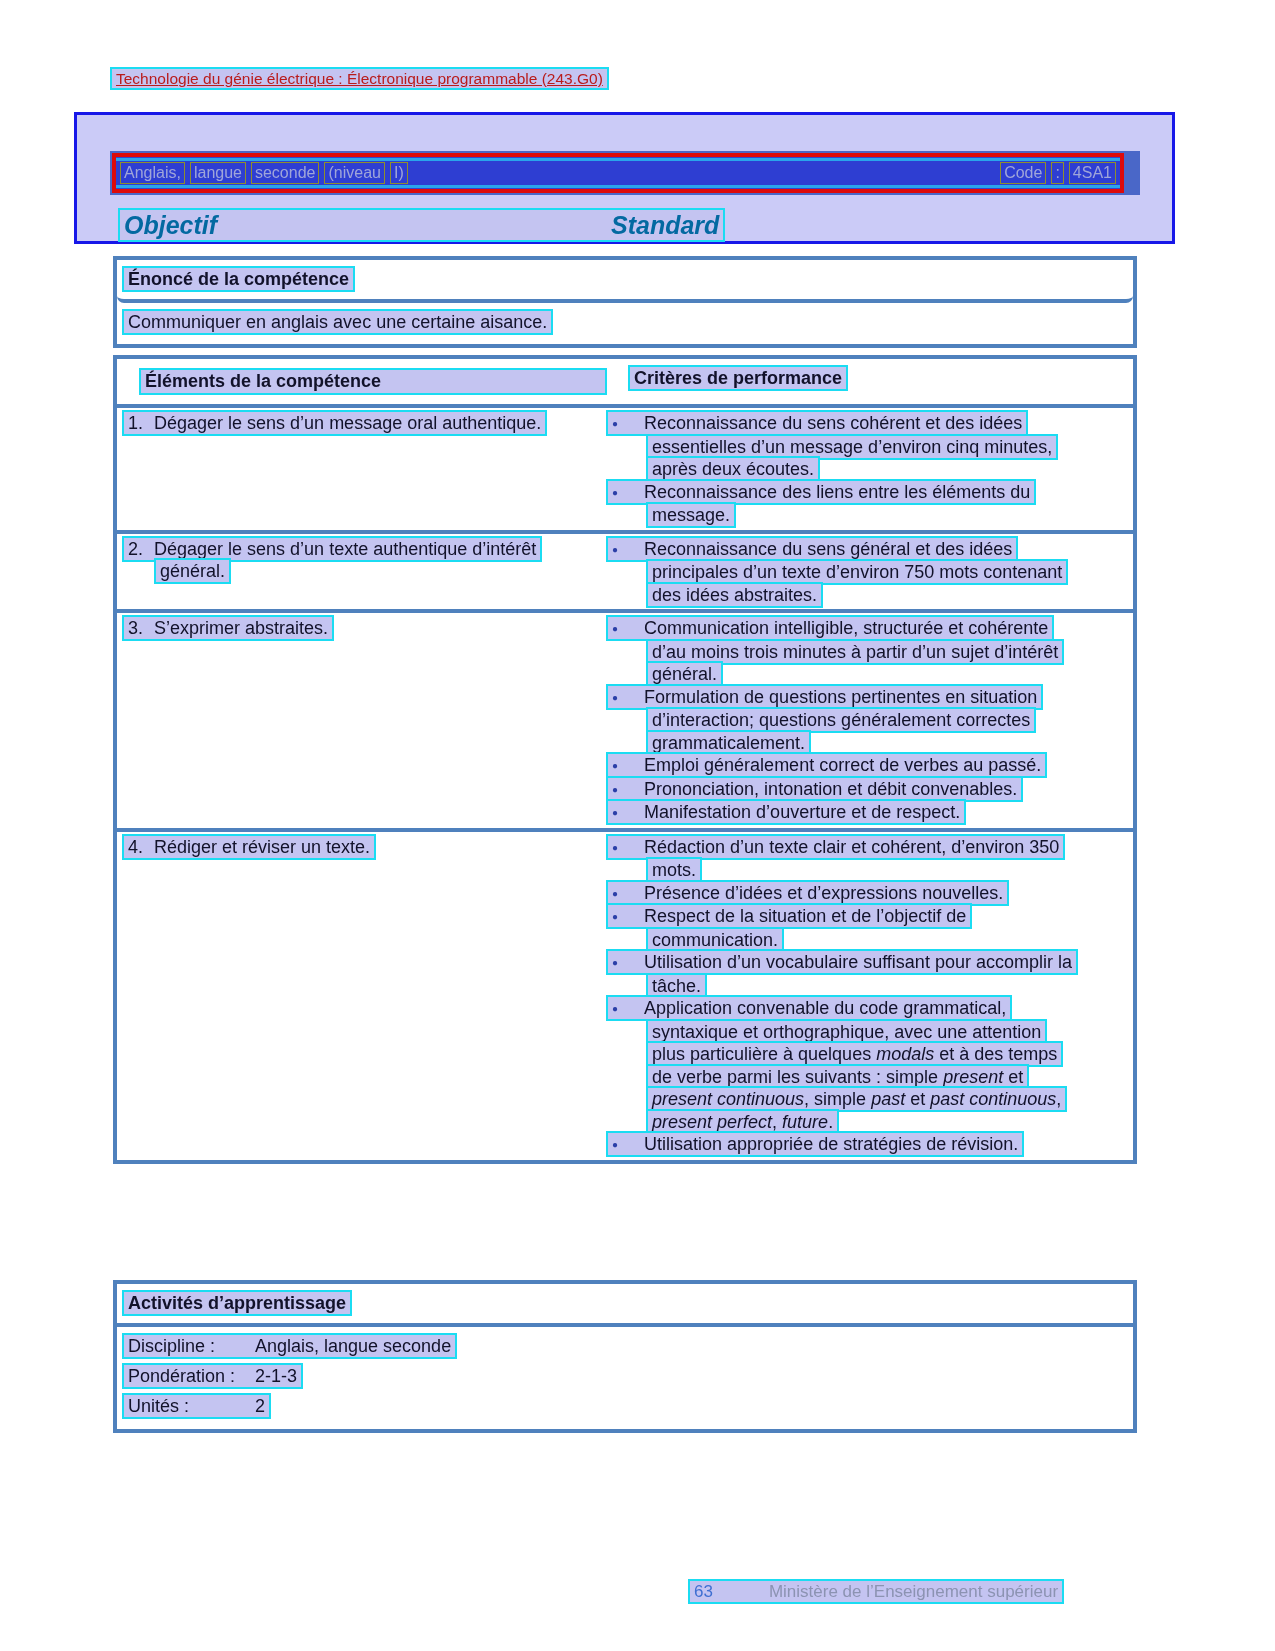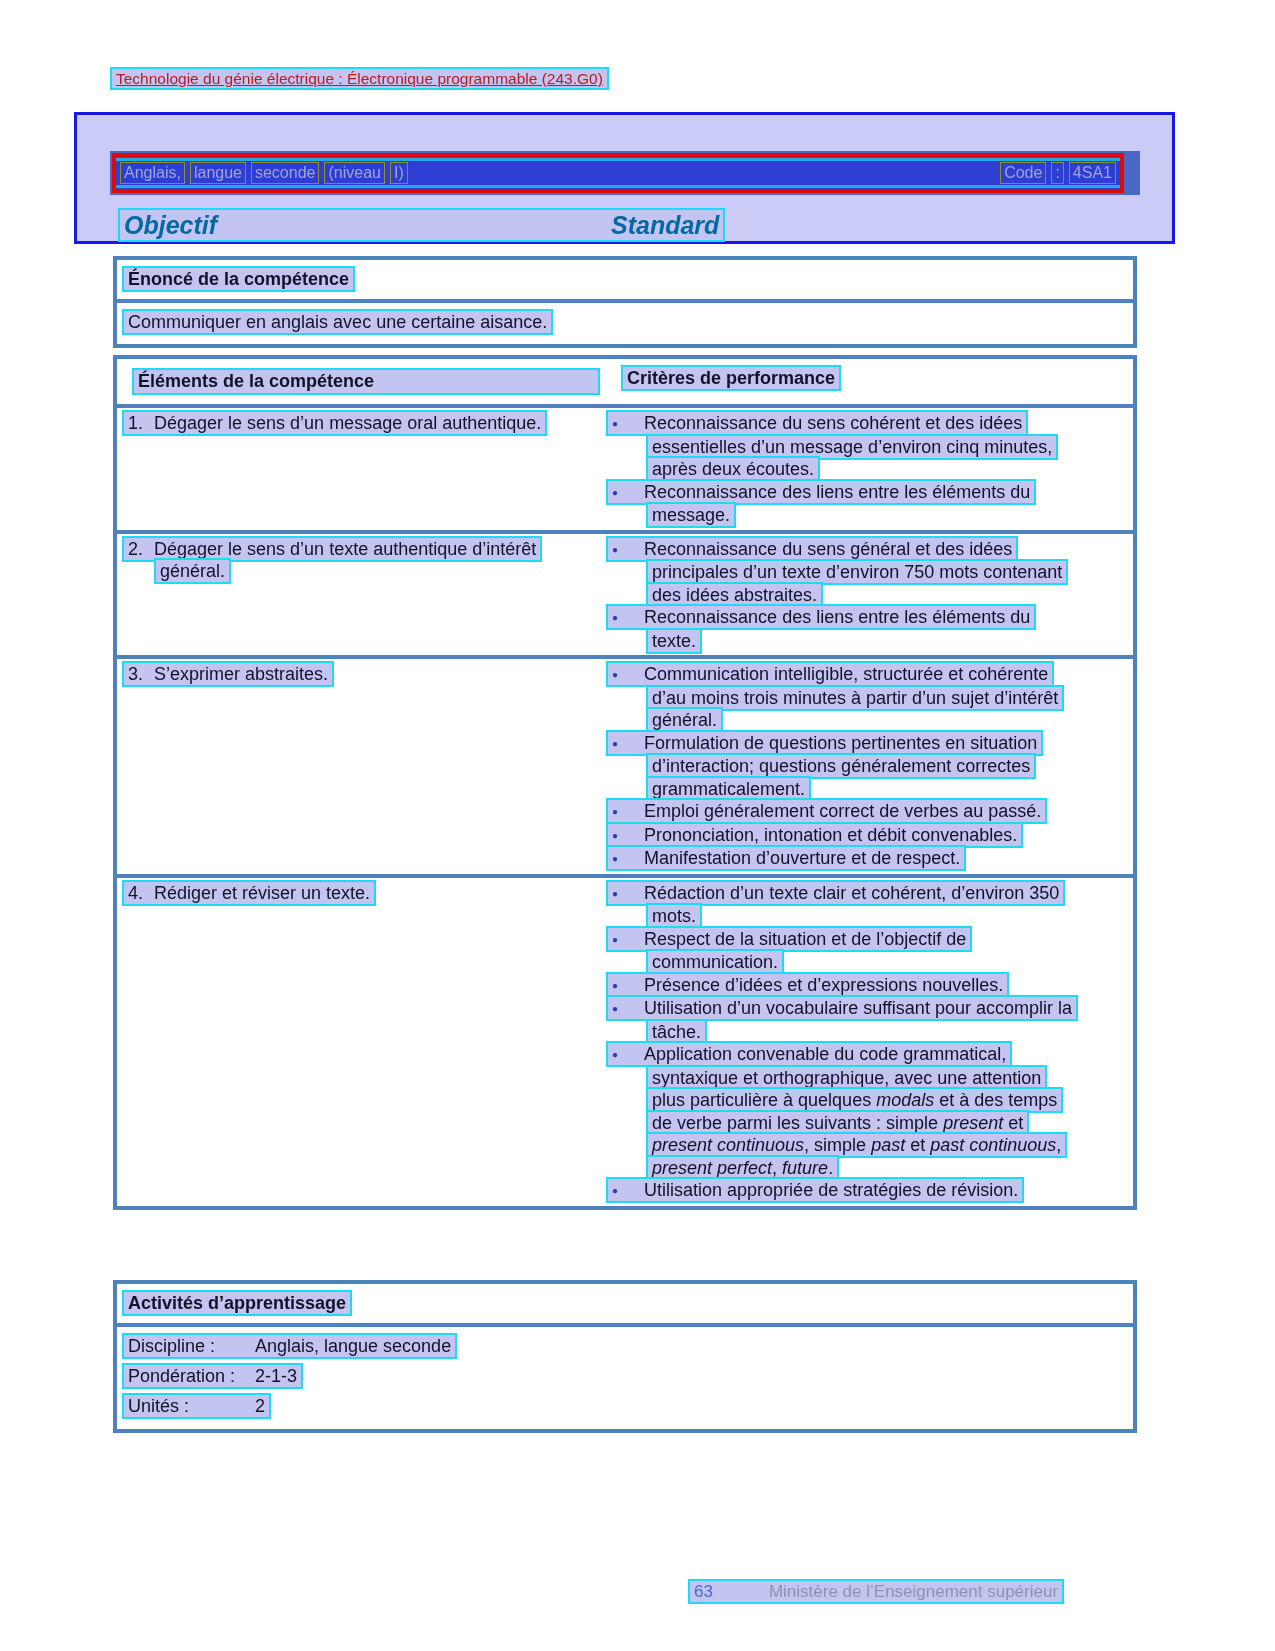--- a/index.html
+++ b/index.html
@@ -46,26 +46,26 @@
   }
   .word-box:last-child { margin-right:0; }
   .objectif-row { position:absolute; left:41px; bottom:1px; font-size:25px; font-weight:bold; font-style:italic; color:#0369a1; }
   .obj-spacer { display:inline-block; width:487px; font-style:italic; }
 
   
   .frame { position:absolute; left:113px; width:1024px; border:4px solid #4f81bd; box-sizing:border-box; background:#ffffff; }
 
   
   .enonce-table { top:256px; }
-  .enonce-head { padding:9px 5px; border-bottom:4px solid #4f81bd; font-size:18px; font-weight:bold; }
+  .enonce-head { padding:9px 5px; border-bottom:4px solid #4f81bd; font-size:18px; font-weight:bold;border-radius:7px; }
   .enonce-body { padding:9px 5px 11px; font-size:18px; }
 
   
   .main-table { top:355px; }
-  .mt-header { display:flex; border-bottom:4px solid #4f81bd; padding:9px 15px; font-size:18px; font-weight:bold; }
+  .mt-header { display:flex; border-bottom:4px solid #4f81bd; padding:9px 22px; font-size:18px; font-weight:bold; }
   .mt-h-left { width:489px; }
   .mt-h-left .hl-fill { width:468px; box-sizing:border-box; }
   .mt-row { display:flex; padding:4px 0 3px; border-bottom:4px solid #4f81bd; }
   .mt-row:last-child { border-bottom:none; }
   .mt-left { width:489px; padding:0 6px 0 5px; box-sizing:border-box; font-size:18px; line-height:22.5px; }
   .mt-left .item { padding-left:32px; text-indent:-32px; }
   .num-gap { display:inline-block; width:11px; }
   .mt-right { width:468px; font-size:18px; line-height:22.5px; }
   .crit-list { list-style:none; margin:0; padding:0; }
   .crit-list li { margin:0; padding-left:40px; text-indent:-40px; }
@@ -150,21 +150,20 @@
             </ul>
           </div>
         </div>
         <div class="mt-row">
           <div class="mt-left">
             <div class="item"><span class="hl"><span>2.</span><span class="num-gap"></span><span>Dégager le sens d’un texte authentique d’intérêt général.</span></span></div>
           </div>
           <div class="mt-right">
             <ul class="crit-list">
               <li><span class="hl"><span class="bullet">●</span><span class="b-gap"></span><span>Reconnaissance du sens général et des idées principales d’un texte d’environ 750 mots contenant des idées abstraites.</span></span></li>
-              <li><span class="hl"><span class="bullet">●</span><span class="b-gap"></span><span>Reconnaissance des liens entre les éléments du texte.</span></span></li>
             </ul>
           </div>
         </div>
         <div class="mt-row">
           <div class="mt-left">
             <div class="item"><span class="hl"><span>3.</span><span class="num-gap"></span><span>S’exprimer abstraites.</span></span></div>
           </div>
           <div class="mt-right">
             <ul class="crit-list">
               <li><span class="hl"><span class="bullet">●</span><span class="b-gap"></span><span>Communication intelligible, structurée et cohérente d’au moins trois minutes à partir d’un sujet d’intérêt général.</span></span></li>
@@ -175,22 +174,22 @@
             </ul>
           </div>
         </div>
         <div class="mt-row">
           <div class="mt-left">
             <div class="item"><span class="hl"><span>4.</span><span class="num-gap"></span><span>Rédiger et réviser un texte.</span></span></div>
           </div>
           <div class="mt-right">
             <ul class="crit-list">
               <li><span class="hl"><span class="bullet">●</span><span class="b-gap"></span><span>Rédaction d’un texte clair et cohérent, d’environ 350 mots.</span></span></li>
+              <li><span class="hl"><span class="bullet">●</span><span class="b-gap"></span><span>Présence d’idées et d’expressions nouvelles.</span></span></li>
               <li><span class="hl"><span class="bullet">●</span><span class="b-gap"></span><span>Respect de la situation et de l’objectif de communication.</span></span></li>
-              <li><span class="hl"><span class="bullet">●</span><span class="b-gap"></span><span>Présence d’idées et d’expressions nouvelles.</span></span></li>
               <li><span class="hl"><span class="bullet">●</span><span class="b-gap"></span><span>Utilisation d’un vocabulaire suffisant pour accomplir la tâche.</span></span></li>
               <li><span class="hl"><span class="bullet">●</span><span class="b-gap"></span><span>Application convenable du code grammatical, syntaxique et orthographique, avec une attention plus particulière à quelques </span><span class="it">modals</span><span> et à des temps de verbe parmi les suivants : simple </span><span class="it">present</span><span> et </span><span class="it">present continuous</span><span>, simple </span><span class="it">past</span><span> et </span><span class="it">past continuous</span><span>, </span><span class="it">present perfect</span><span>, </span><span class="it">future</span><span>.</span></span></li>
               <li><span class="hl"><span class="bullet">●</span><span class="b-gap"></span><span>Utilisation appropriée de stratégies de révision.</span></span></li>
             </ul>
           </div>
         </div>
       </div>
   </div>
 
   <div class="frame activites-table">

